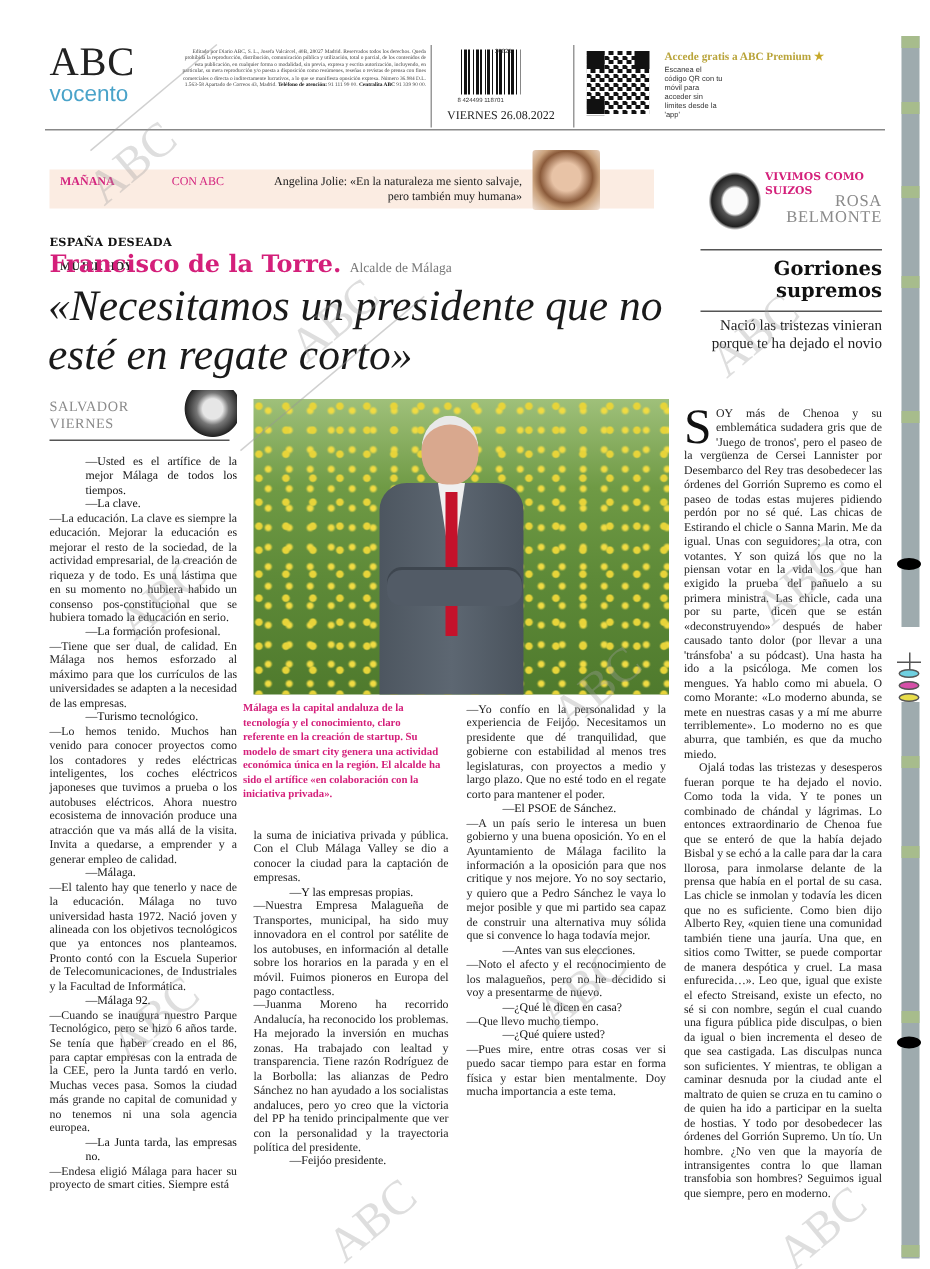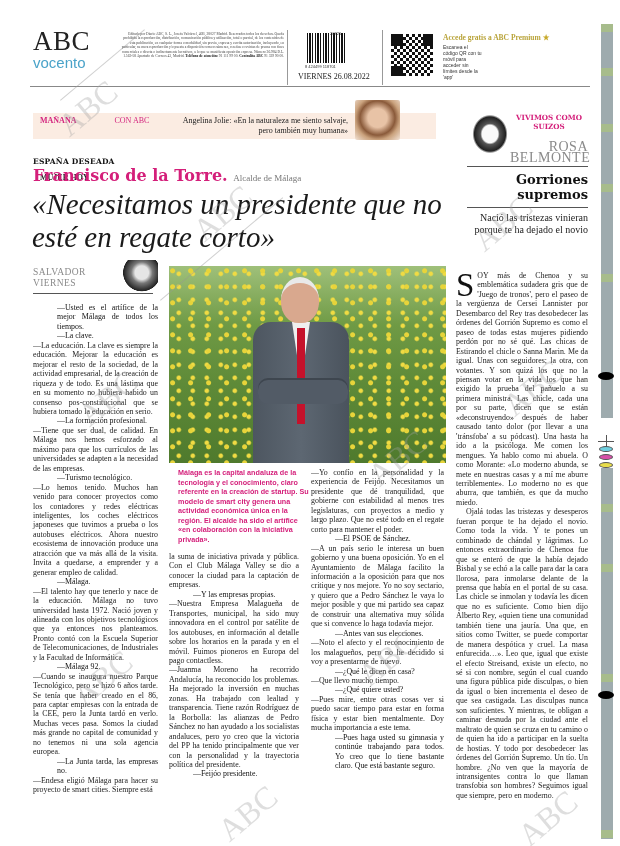--- a/index.html
+++ b/index.html
@@ -58,26 +58,26 @@
   .man-shirt { left: 292px; top: 322px; width: 18px; height: 48px; background: #efefef; clip-path: polygon(0 0,100% 0,60% 100%,40% 100%); }
   .man-tie { left: 297px; top: 328px; width: 8px; height: 96px; background: #c5122b; }
   .man-arms { left: 258px; top: 380px; width: 90px; height: 24px; background: #525b66; border-radius: 10px; box-shadow: 0 -2px 0 #3e464f; }
 
   .body-col { font-family: "Liberation Serif", serif; font-size: 7.9px; line-height: 9.45px; color: #222; text-align: justify; hyphens: auto; }
   .body-col p { margin: 0; }
   .body-col .q { font-weight: normal; color: #111; margin-left: 24px; }
   .col1 { left: 33px; top: 303px; width: 125px; }
   .col2 { left: 169px; top: 552px; width: 130px; }
   .col3 { left: 311px; top: 468px; width: 133px; }
-  .pull { left: 178px; top: 468px; width: 132px; font-family: Liberation Sans, sans-serif; font-size: 7.2px; line-height: 9.5px; font-weight: bold; color: #d41f7a; }
+  .pull { left: 162px; top: 468px; width: 132px; font-family: Liberation Serif, serif; font-size: 7.2px; line-height: 9.5px; font-weight: bold; color: #d41f7a; }
 
   
   .rb-photo { left: 470px; top: 112px; width: 40px; height: 44px; background: radial-gradient(ellipse at 50% 50%, #fafafa 0 28%, #555 34%, #222 55%, #fff 62%); }
-  .rb-section { left: 510px; top: 113px; width: 78px; text-align: center; font-family: "DejaVu Serif", serif; font-size: 7.2px; line-height: 9px; font-weight: bold; color: #d41f7a; }
-  .rb-author { left: 510px; top: 141px; width: 78px; text-align: right; font-family: "Liberation Serif", serif; font-size: 14px; line-height: 11px; color: #8a8a8a; letter-spacing: 0.5px; }
+  .rb-section { left: 510px; top: 113px; width: 78px; text-align: left; font-family: "DejaVu Serif", serif; font-size: 7.2px; line-height: 9px; font-weight: bold; color: #d41f7a; }
+  .rb-author { left: 510px; top: 129px; width: 78px; text-align: right; font-family: "Liberation Serif", serif; font-size: 11px; line-height: 11px; color: #8a8a8a; letter-spacing: 0.5px; }
   .rb-rule1 { left: 467px; top: 166px; width: 121px; height: 1px; background: #555; }
   .rb-title { left: 460px; top: 172px; width: 128px; text-align: right; font-family: "DejaVu Serif", serif; font-size: 13px; line-height: 15px; font-weight: bold; color: #111; }
   .rb-rule2 { left: 467px; top: 207px; width: 121px; height: 1px; background: #555; }
   .rb-sub { left: 450px; top: 212px; width: 138px; text-align: right; font-family: "Liberation Serif", serif; font-size: 10px; line-height: 12px; color: #222; }
   .rb-body { left: 456px; top: 271px; width: 132px; }
   .dropcap { float: left; font-family: "Liberation Serif", serif; font-size: 33px; line-height: 26px; margin: 1px 3px 0 0; color: #111; }
   .indent { text-indent: 10px; }
 
   
   .strip { left: 601px; top: 24px; width: 12px; height: 815px; background: #9eabae; }
@@ -175,21 +175,20 @@
 <div class="abs body-col col3">
   <p>—Yo confío en la personalidad y la experiencia de Feijóo. Necesitamos un presidente que dé tranquilidad, que gobierne con estabilidad al menos tres legislaturas, con proyectos a medio y largo plazo. Que no esté todo en el regate corto para mantener el poder.</p>
   <p class="q">—El PSOE de Sánchez.</p>
   <p>—A un país serio le interesa un buen gobierno y una buena oposición. Yo en el Ayuntamiento de Málaga facilito la información a la oposición para que nos critique y nos mejore. Yo no soy sectario, y quiero que a Pedro Sánchez le vaya lo mejor posible y que mi partido sea capaz de construir una alternativa muy sólida que si convence lo haga todavía mejor.</p>
   <p class="q">—Antes van sus elecciones.</p>
   <p>—Noto el afecto y el reconocimiento de los malagueños, pero no he decidido si voy a presentarme de nuevo.</p>
   <p class="q">—¿Qué le dicen en casa?</p>
   <p>—Que llevo mucho tiempo.</p>
   <p class="q">—¿Qué quiere usted?</p>
   <p>—Pues mire, entre otras cosas ver si puedo sacar tiempo para estar en forma física y estar bien mentalmente. Doy mucha importancia a este tema.</p>
-  <p class="q">—Pues haga usted su gimnasia y continúe trabajando para todos. Yo creo que lo tiene bastante claro. Que está bastante seguro.</p>
 </div>
 
 <div class="abs rb-photo"></div>
 <div class="abs rb-section">VIVIMOS COMO SUIZOS</div>
 <div class="abs rb-author">
   <div>ROSA</div>
   <div>BELMONTE</div>
 </div>
 <div class="abs rb-rule1"></div>
 <div class="abs rb-title">Gorriones supremos</div>

